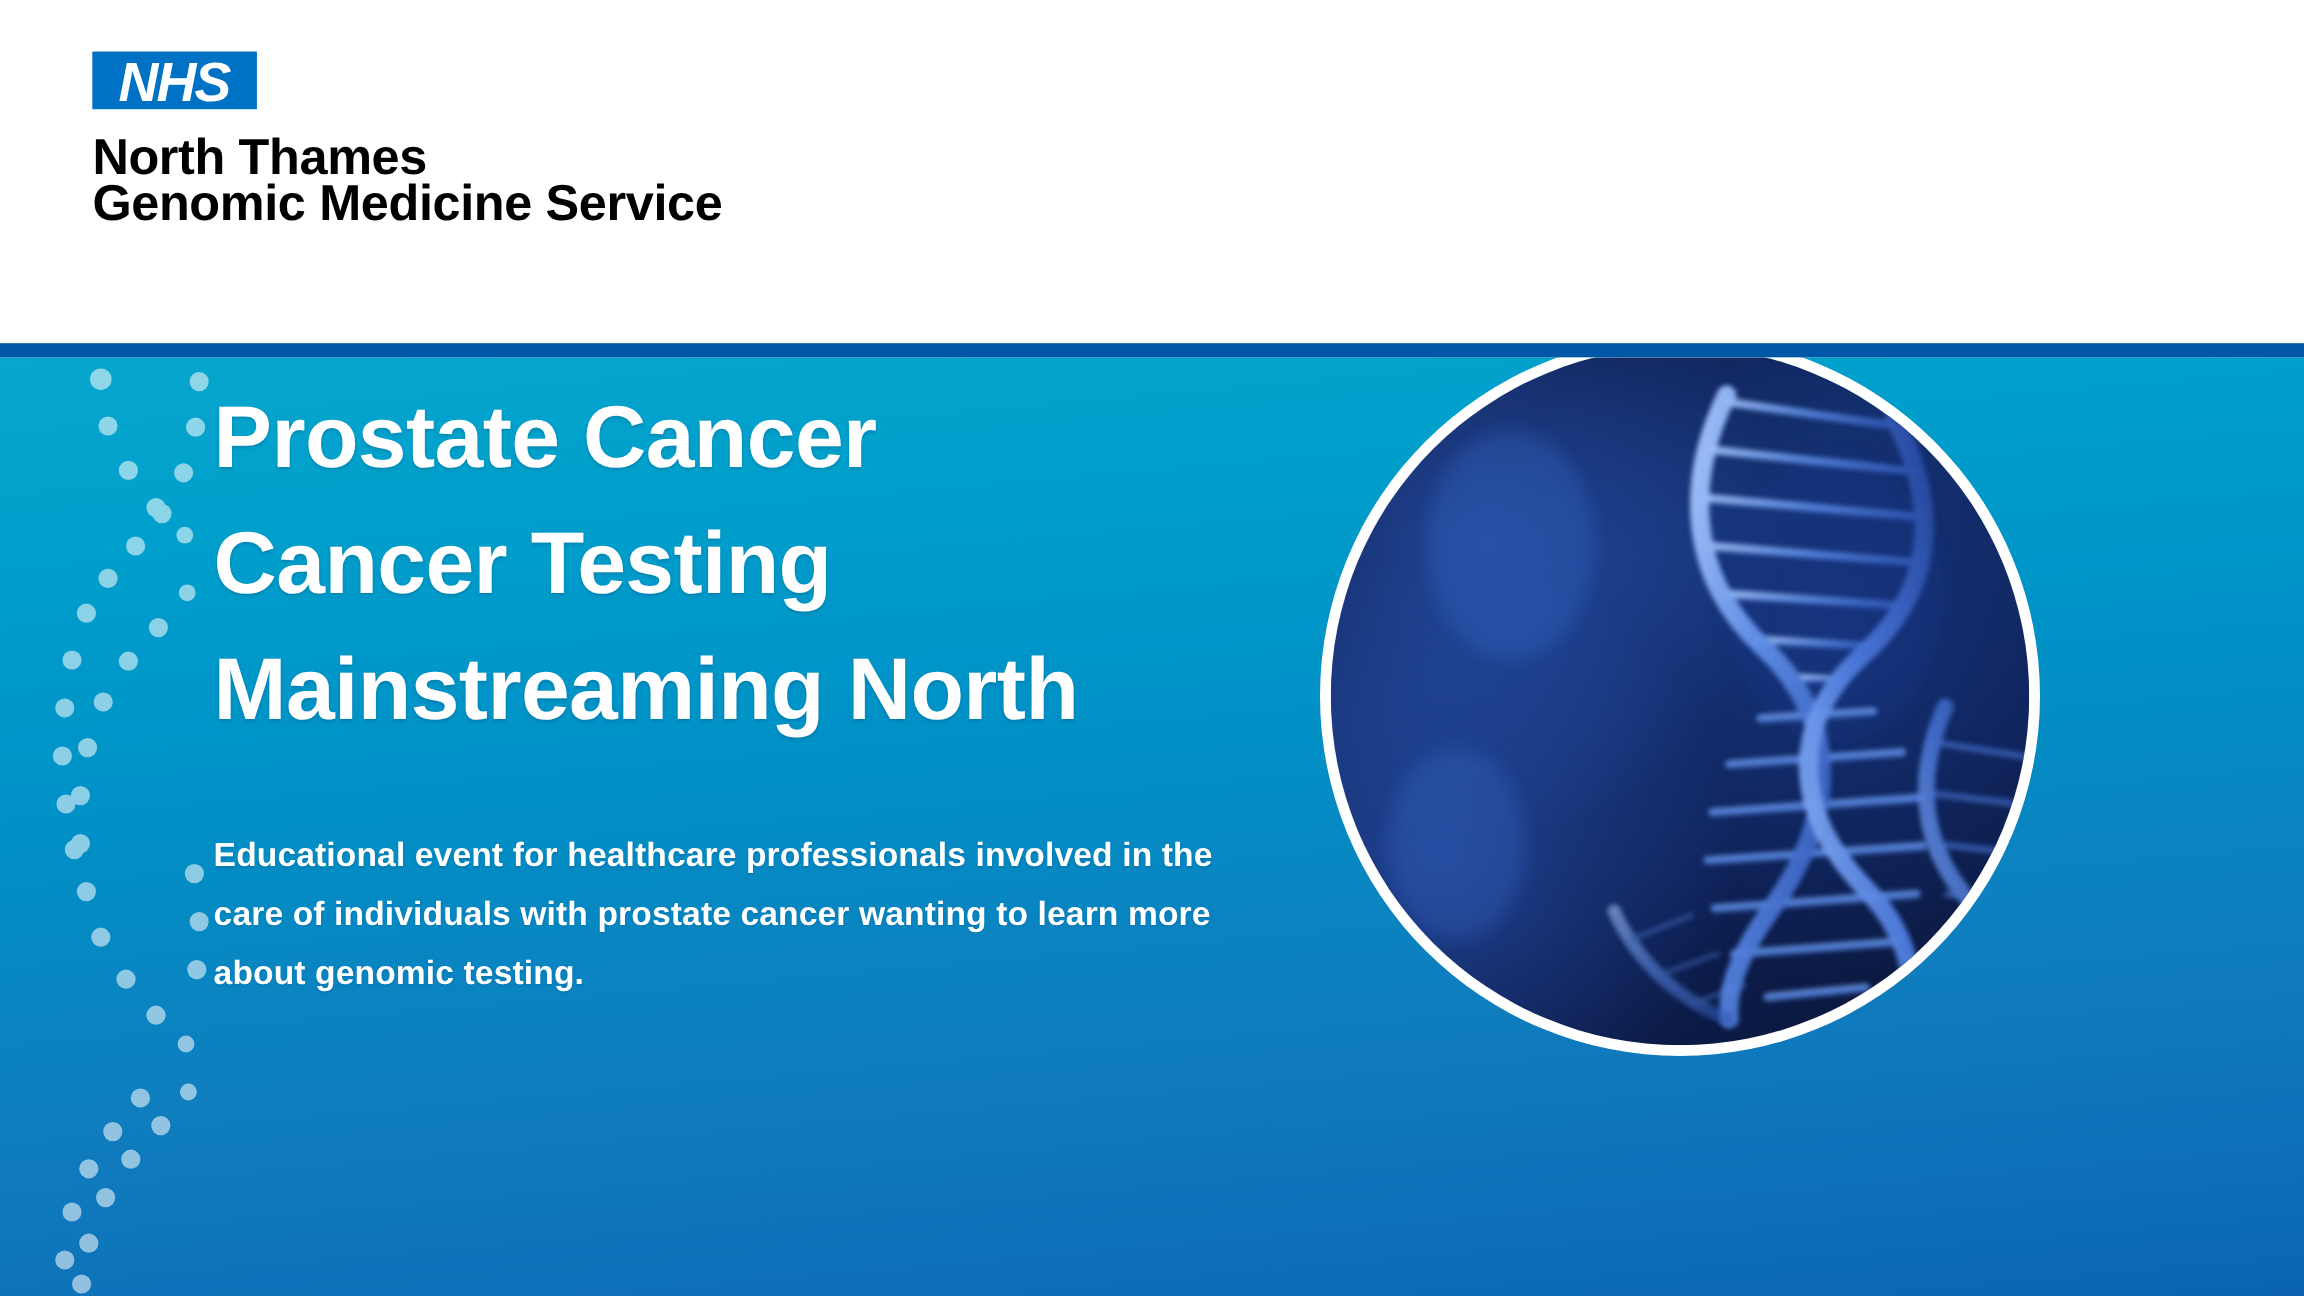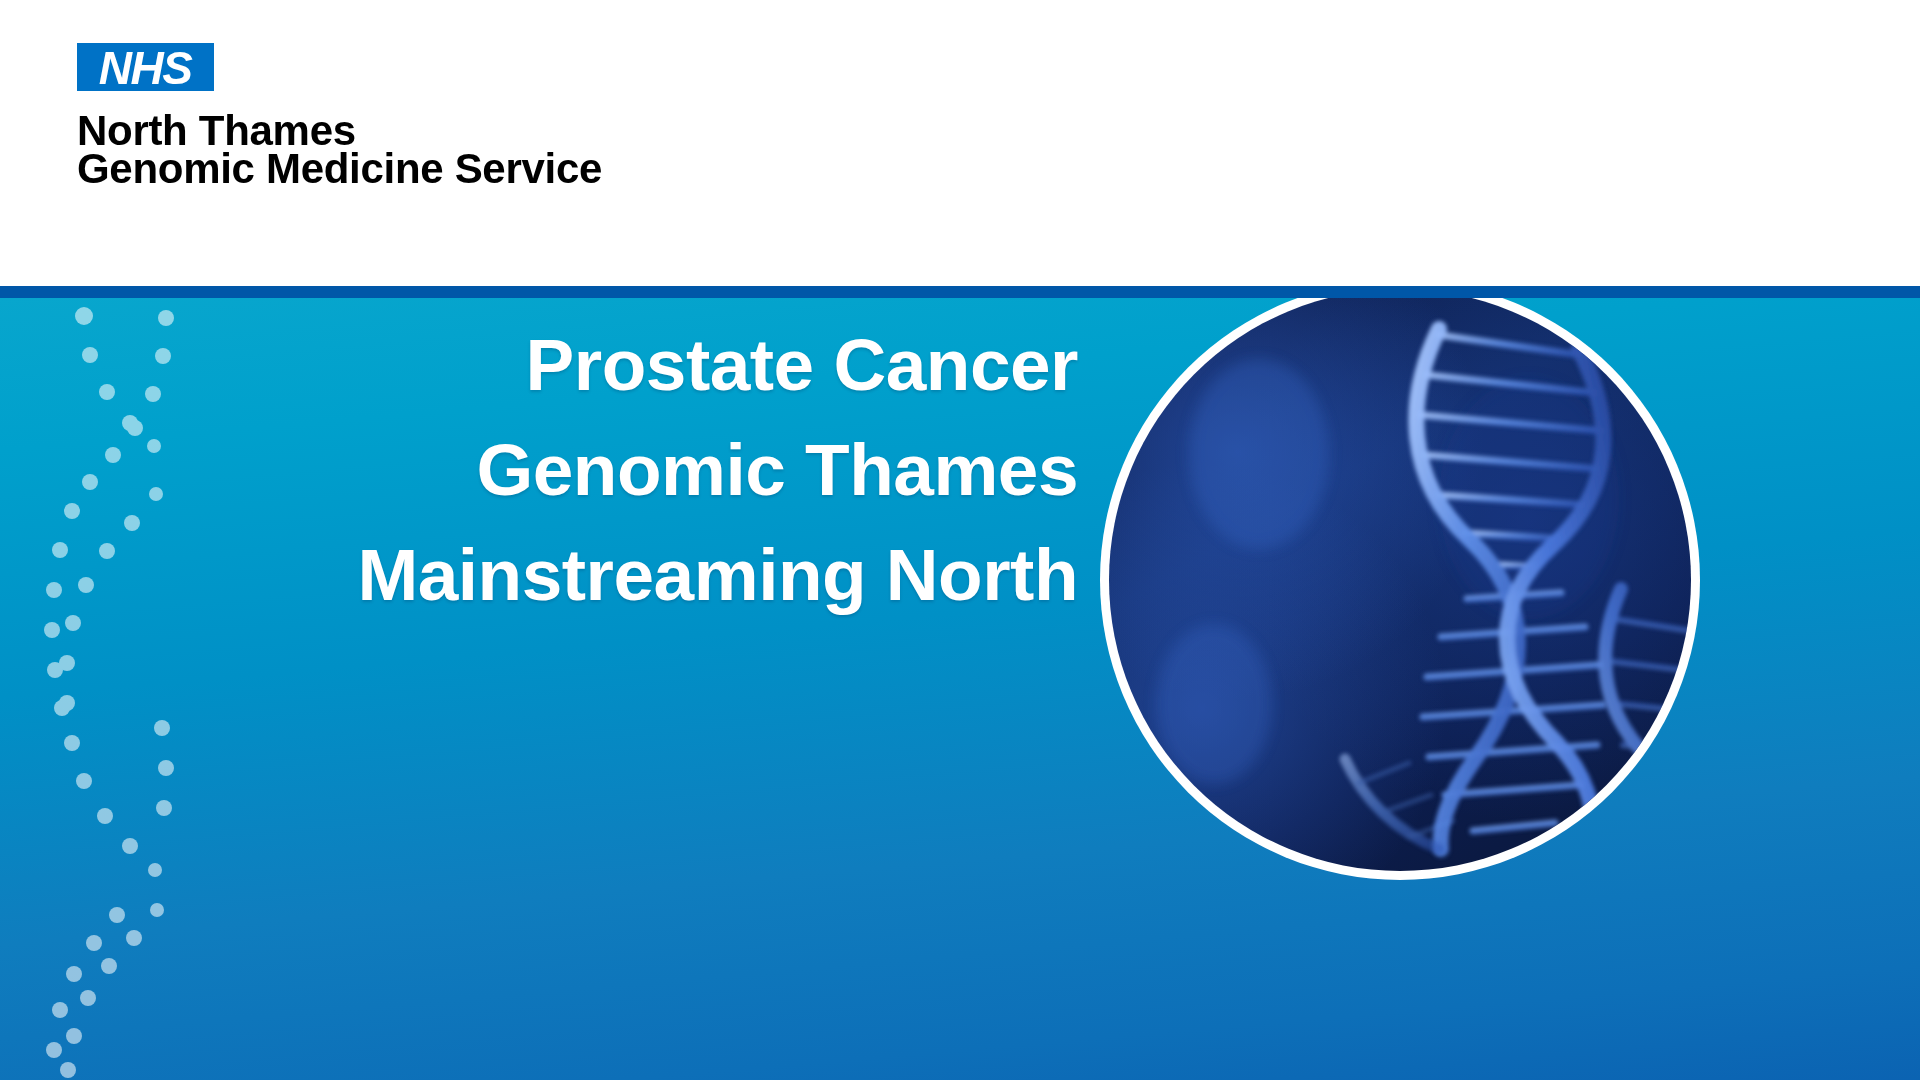--- a/index.html
+++ b/index.html
@@ -78,21 +78,20 @@
     position:absolute;
     left:0; top:14px;
     width:900px;
     color:#ffffff;
     font-family:"Liberation Sans Narrow","Liberation Sans", sans-serif;
     font-weight:bold;
     font-size:73px;
     line-height:105px;
     letter-spacing:-0.5px;
     text-shadow:0 2px 3px rgba(0,40,80,0.22);
-    text-align:right;
   }
   .headline span { display:block; }
 
   .subtext {
     position:absolute;
     left:0; top:390px;
     width:890px;
     color:#ffffff;
     font-family:"Liberation Sans Narrow","Liberation Sans", sans-serif;
     font-weight:bold;
@@ -203,24 +202,25 @@
       <circle cx="60" cy="676" r="8"></circle>
       <circle cx="46" cy="712" r="8"></circle>
       <circle cx="40" cy="752" r="8"></circle>
     </g>
   </svg>
 
   <div class="text-col">
 
     <div class="headline">
       <span>Prostate Cancer</span>
-      <span>Genomic Thames</span>
+      <span>Cancer Testing</span>
       <span>Mainstreaming North</span>
     </div>
 
+    <div class="subtext">Educational event for healthcare professionals involved in the care of individuals with prostate cancer wanting to learn more about genomic testing.</div>
   </div>
 
   <div class="dna-circle-wrap">
     <div class="dna-ring"></div>
     <div class="dna-photo">
       <svg width="582" height="582" viewBox="0 0 582 582" aria-hidden="true">
         <defs>
           <linearGradient id="strandGrad" x1="0" y1="0" x2="1" y2="1">
             <stop offset="0%" stop-color="#a9c8ff"></stop>
             <stop offset="45%" stop-color="#5f8fe8"></stop>

